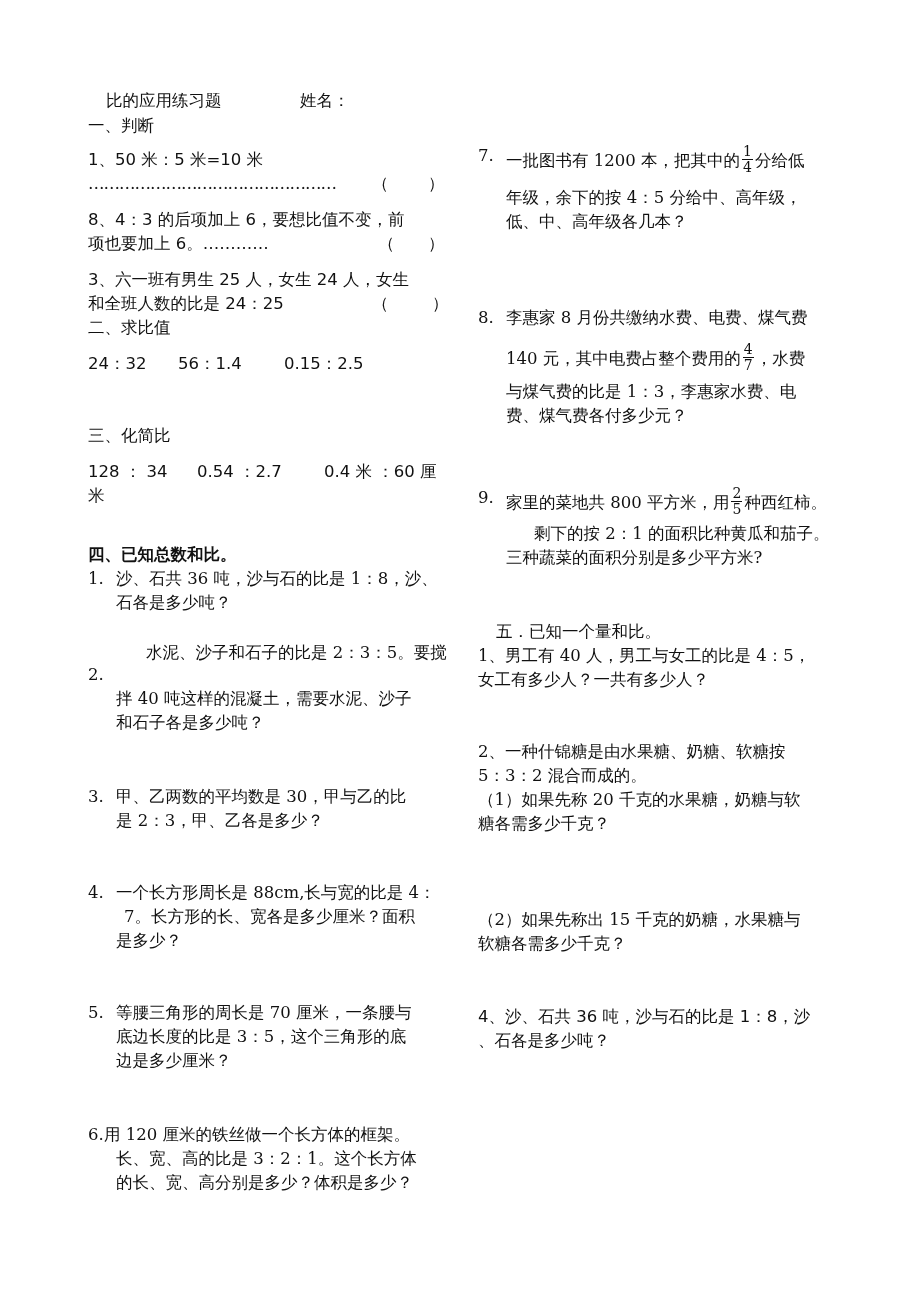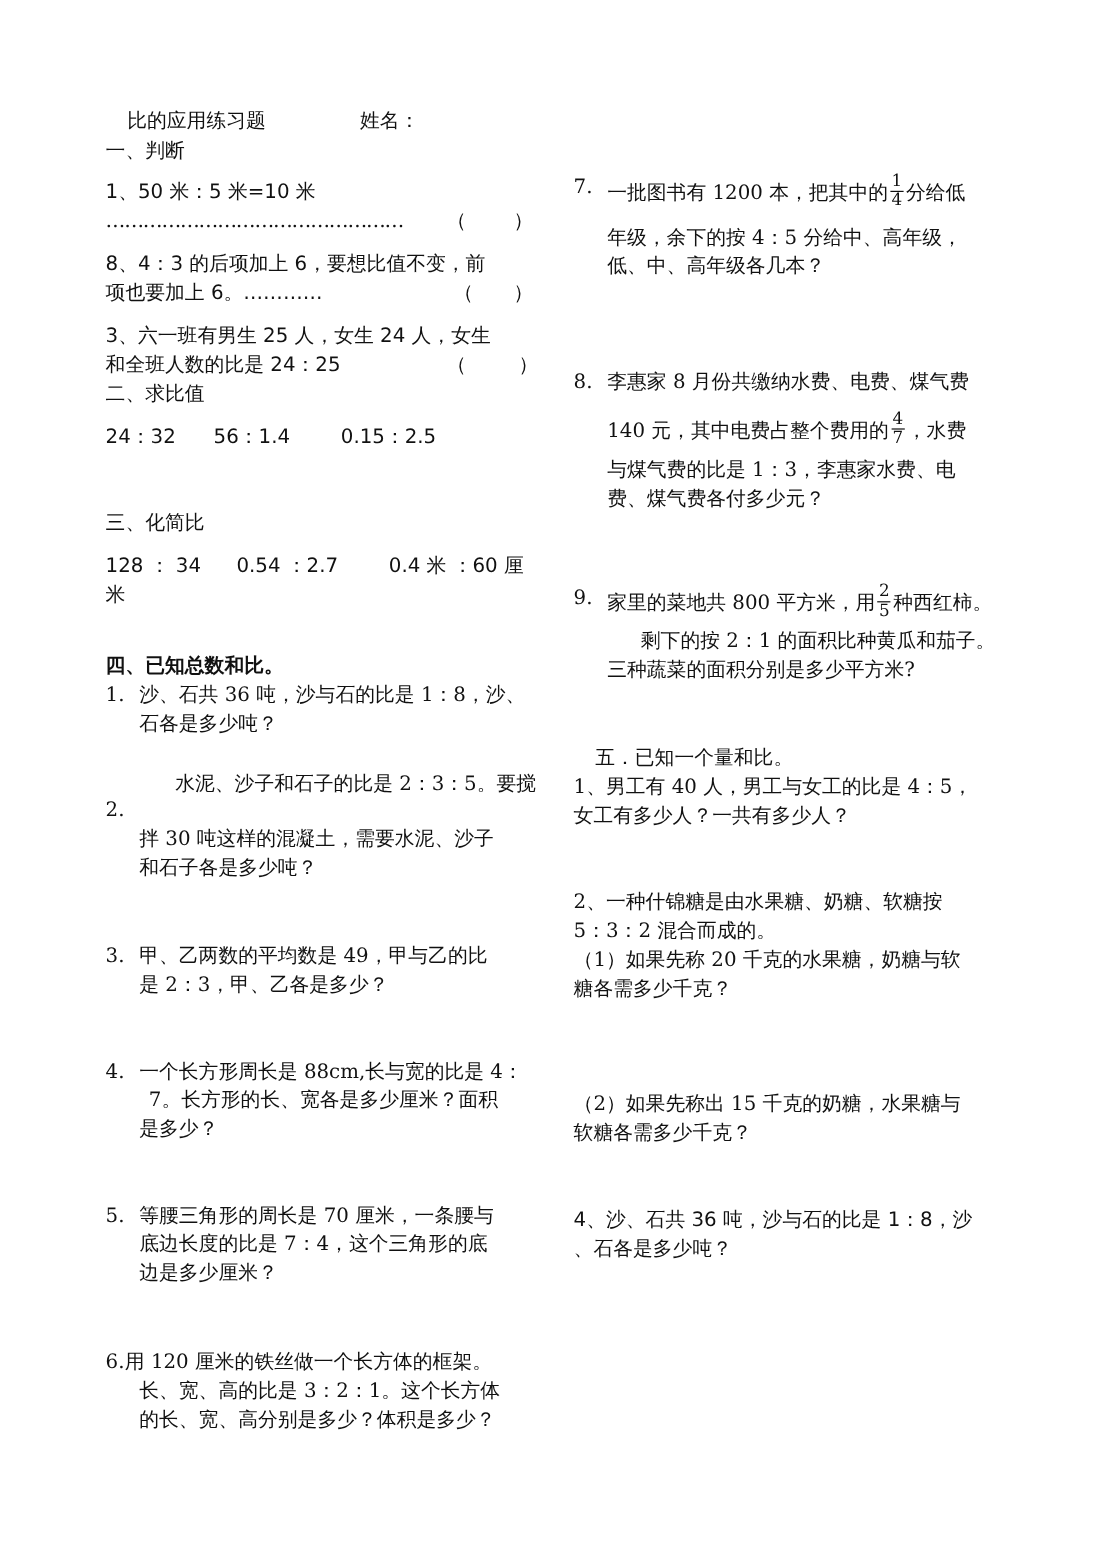--- a/index.html
+++ b/index.html
@@ -58,41 +58,41 @@
 
 <div>
   <div class="ln serif" style="left:88px; top:569px;">1.</div>
   <div class="ln serif" style="left:116px; top:569px;">沙、石共 36 吨，沙与石的比是 1：8，沙、</div>
   <div class="ln serif" style="left:116px; top:593px;">石各是多少吨？</div>
 </div>
 
 <div>
   <div class="ln serif" style="left:88px; top:665px;">2.</div>
   <div class="ln serif" style="left:116px; top:643px;margin-left:30px;">水泥、沙子和石子的比是 2：3：5。要搅</div>
-  <div class="ln serif" style="left:116px; top:689px;">拌 30 吨这样的混凝土，需要水泥、沙子</div>
+  <div class="ln serif" style="left:116px; top:689px;">拌 40 吨这样的混凝土，需要水泥、沙子</div>
   <div class="ln serif" style="left:116px; top:713px;">和石子各是多少吨？</div>
 </div>
 
 <div>
   <div class="ln serif" style="left:88px; top:787px;">3.</div>
-  <div class="ln serif" style="left:116px; top:787px;">甲、乙两数的平均数是 49，甲与乙的比</div>
+  <div class="ln serif" style="left:116px; top:787px;">甲、乙两数的平均数是 30，甲与乙的比</div>
   <div class="ln serif" style="left:116px; top:811px;">是 2：3，甲、乙各是多少？</div>
 </div>
 
 <div>
   <div class="ln serif" style="left:88px; top:883px;">4.</div>
   <div class="ln serif" style="left:116px; top:883px;">一个长方形周长是 88cm,长与宽的比是 4：</div>
   <div class="ln serif" style="left:124px; top:907px;">7。长方形的长、宽各是多少厘米？面积</div>
   <div class="ln serif" style="left:116px; top:931px;">是多少？</div>
 </div>
 
 <div>
   <div class="ln serif" style="left:88px; top:1003px;">5.</div>
   <div class="ln serif" style="left:116px; top:1003px;">等腰三角形的周长是 70 厘米，一条腰与</div>
-  <div class="ln serif" style="left:116px; top:1027px;">底边长度的比是 7：4，这个三角形的底</div>
+  <div class="ln serif" style="left:116px; top:1027px;">底边长度的比是 3：5，这个三角形的底</div>
   <div class="ln serif" style="left:116px; top:1051px;">边是多少厘米？</div>
 </div>
 
 <div>
   <div class="ln serif" style="left:88px; top:1125px;">6.</div>
   <div class="ln serif" style="left:104px; top:1125px;">用 120 厘米的铁丝做一个长方体的框架。</div>
   <div class="ln serif" style="left:116px; top:1149px;">长、宽、高的比是 3：2：1。这个长方体</div>
   <div class="ln serif" style="left:116px; top:1173px;">的长、宽、高分别是多少？体积是多少？</div>
 </div>
 

